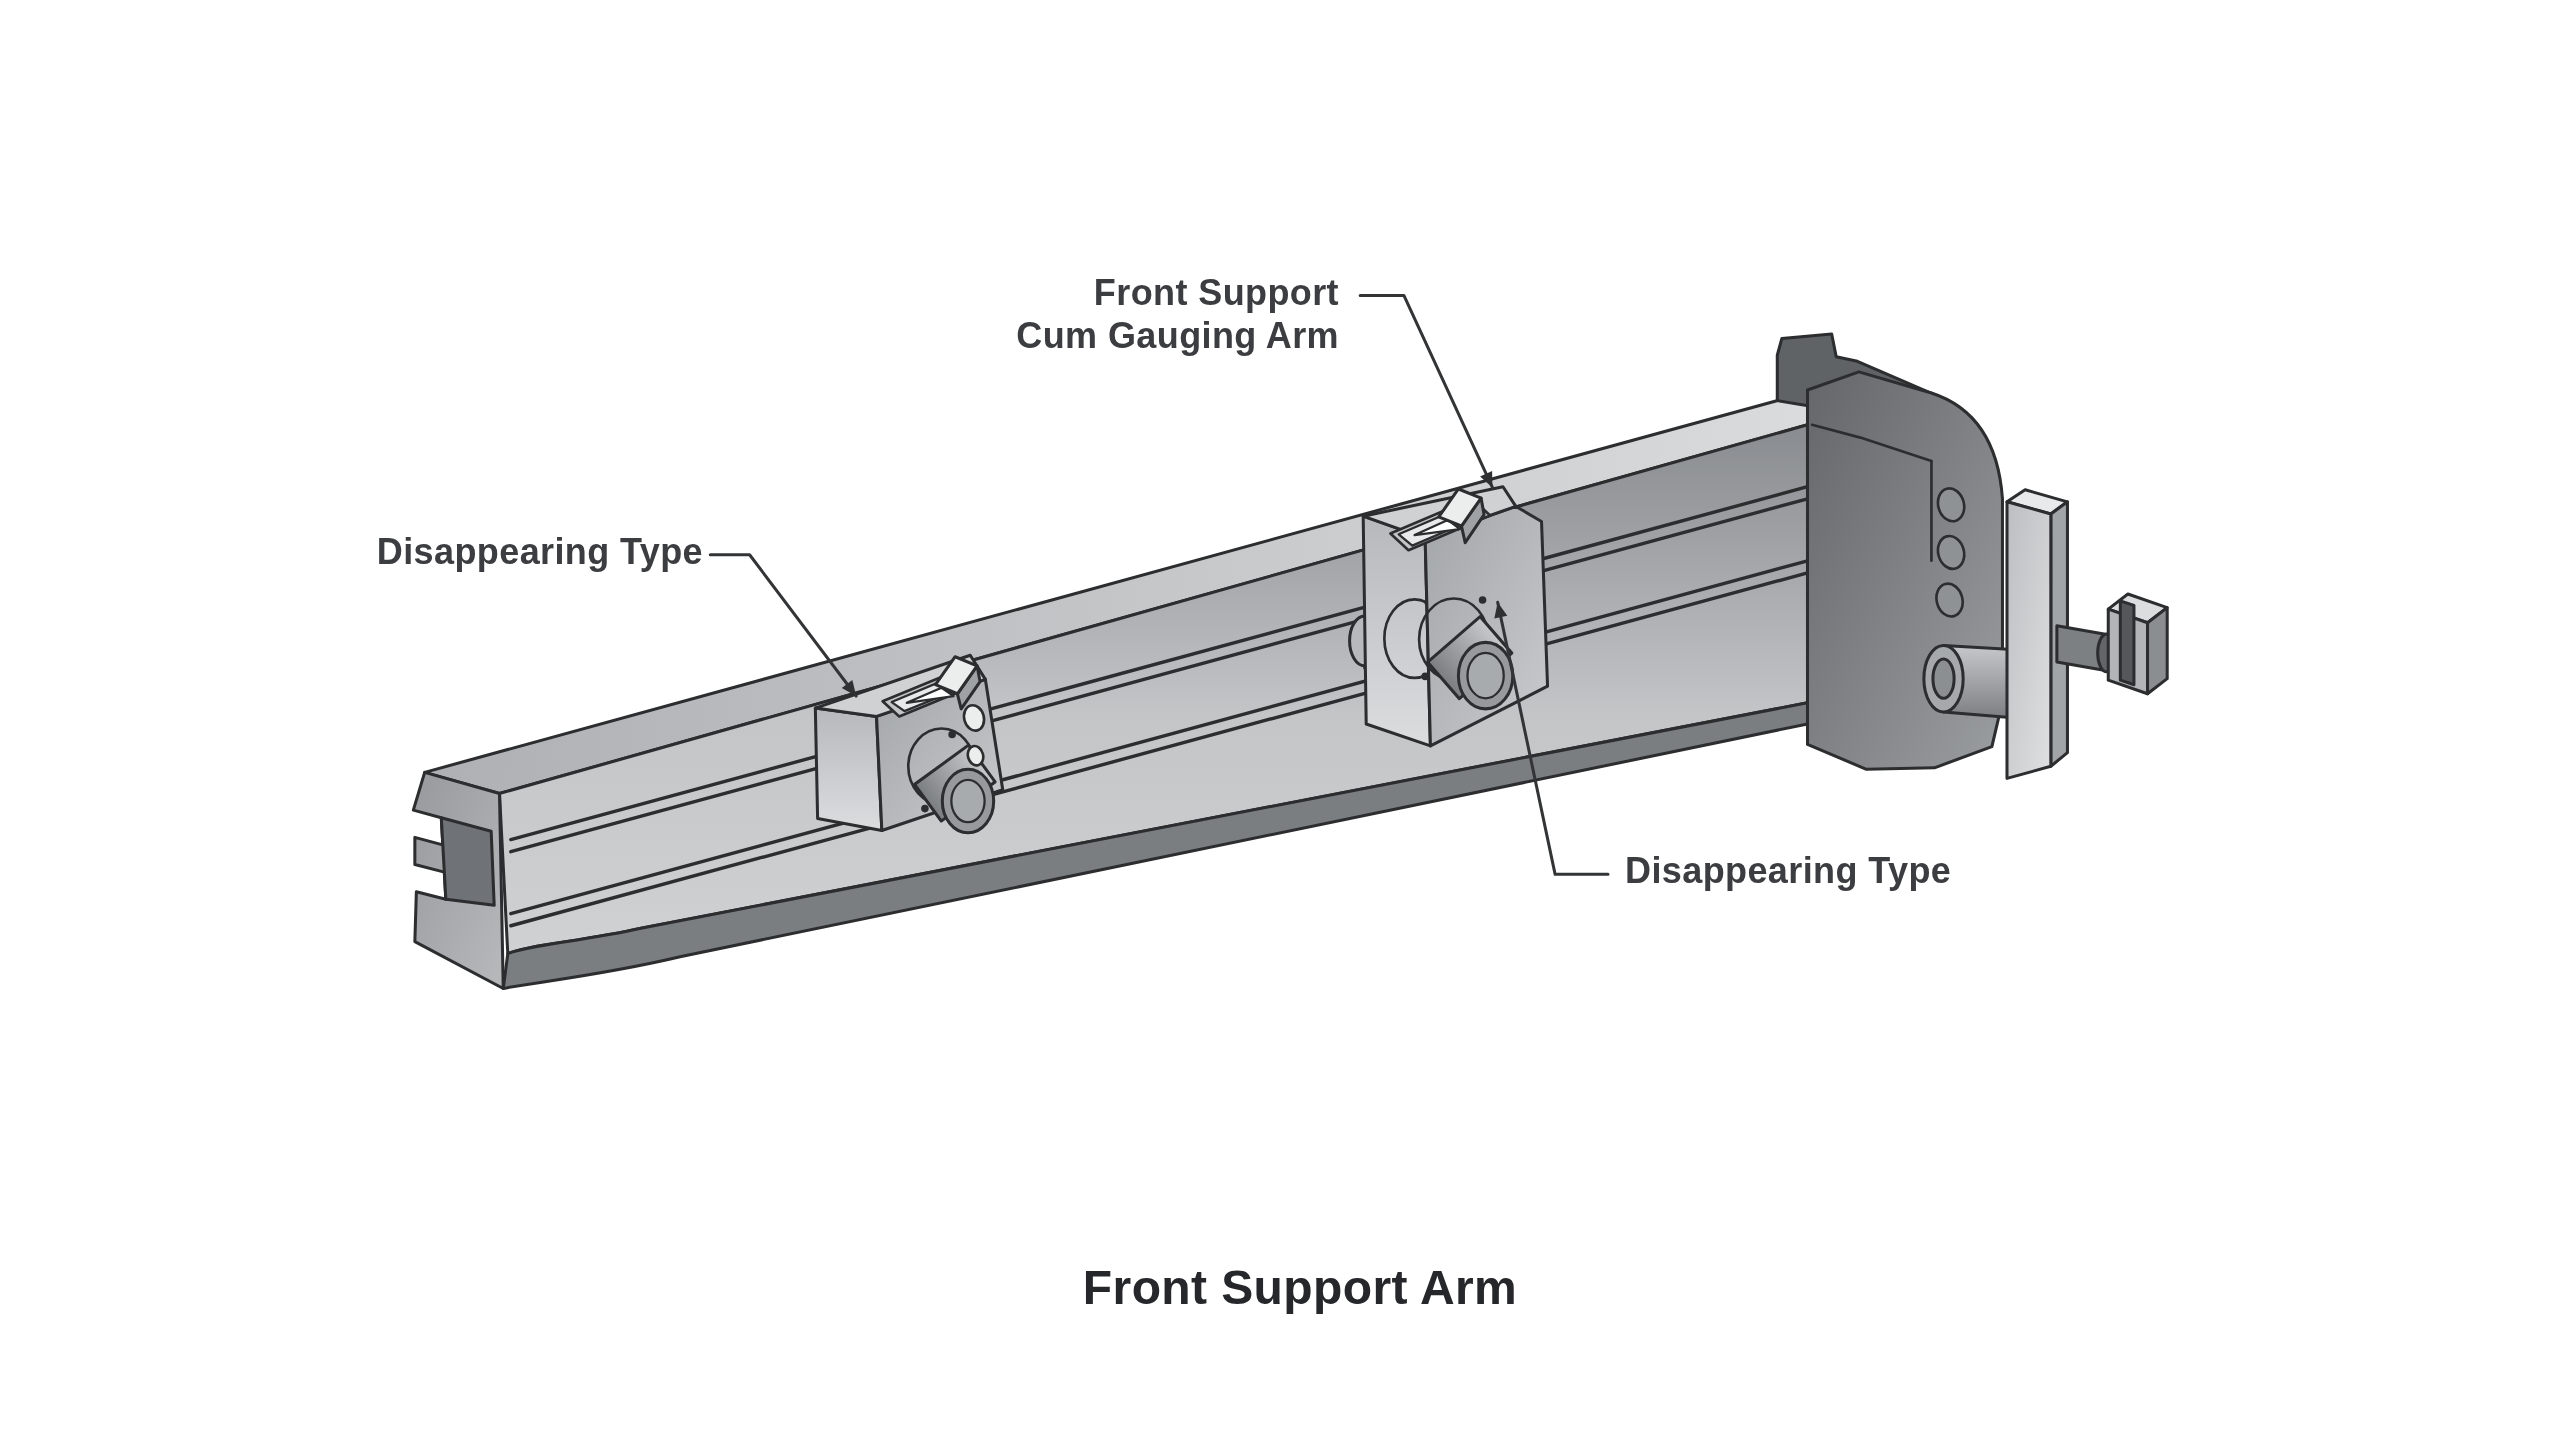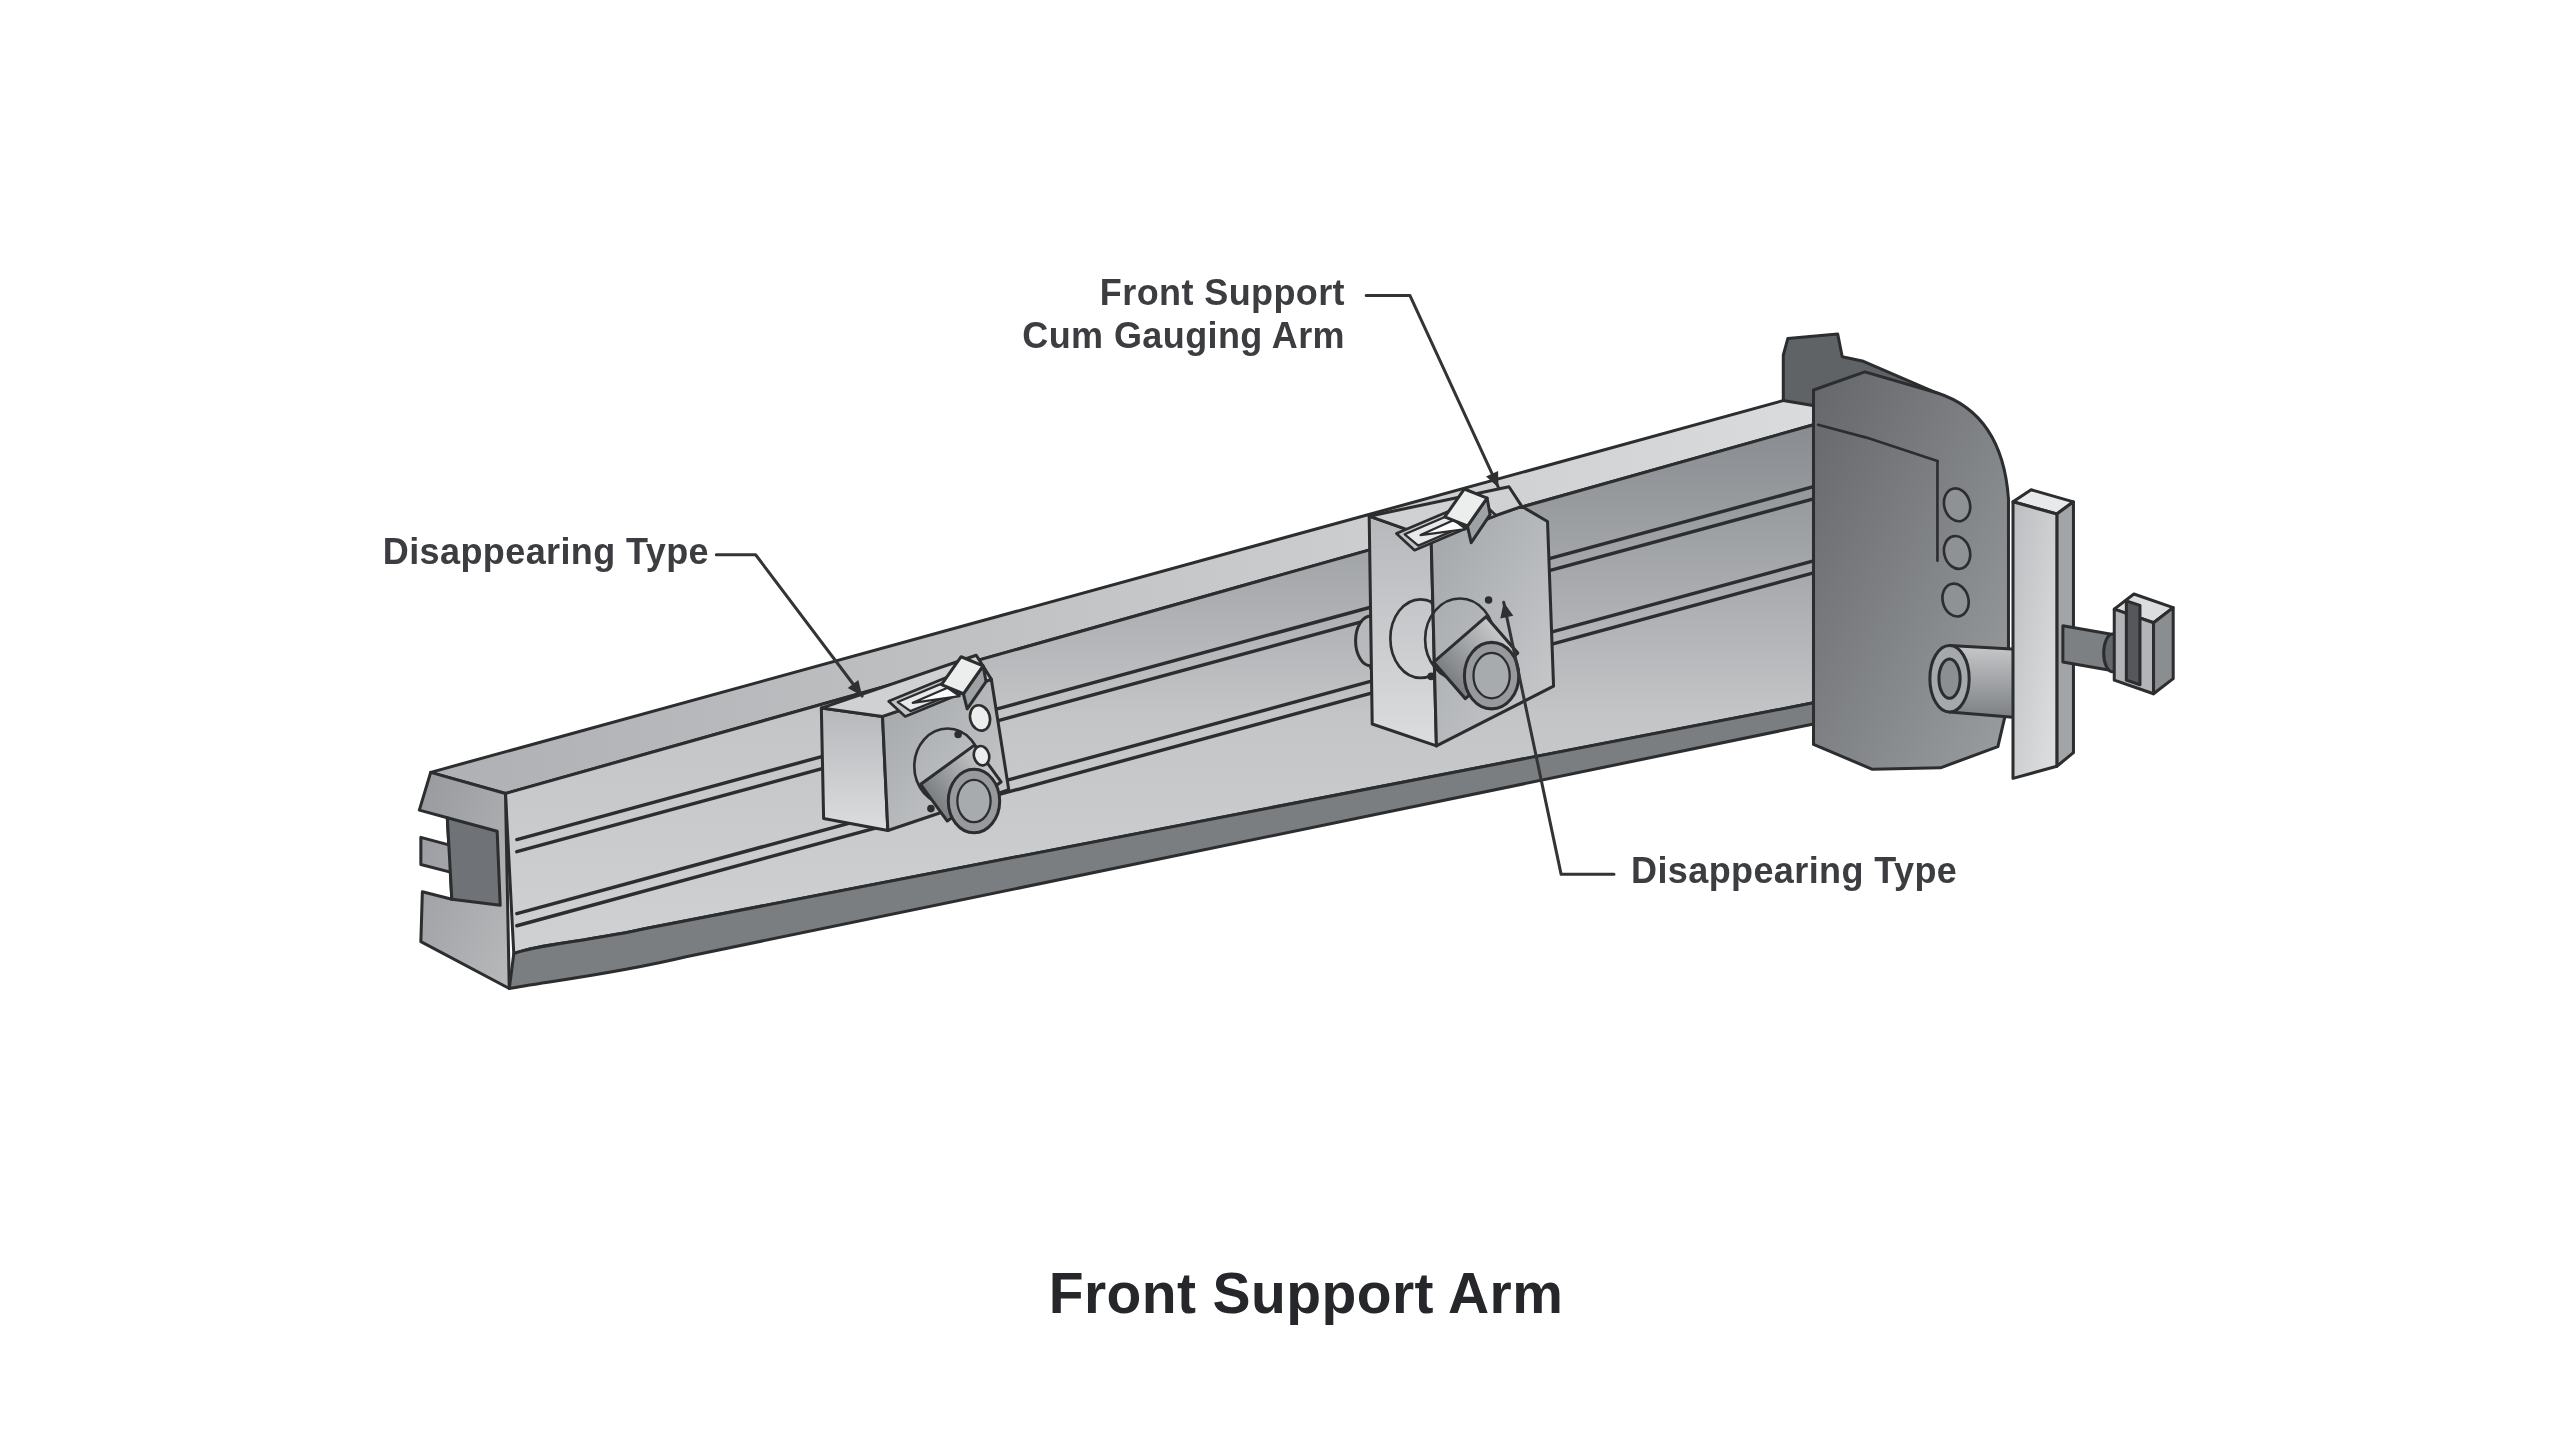--- a/index.html
+++ b/index.html
@@ -1,24 +1,24 @@
 <!DOCTYPE html>
 <html style="font-size:12px"><head>
 <meta charset="utf-8">
 <style>
   html,body{margin:0;padding:0;background:#ffffff;}
   .page{position:relative;width:2541px;height:1451px;background:#ffffff;overflow:hidden;
-        font-family:"Liberation Sans",sans-serif;margin-left:6px;}
+        font-family:"Liberation Sans",sans-serif;}
   .figure-stage{position:absolute;left:0;top:0;width:2576px;height:1451px;}
   svg{position:absolute;left:0;top:0;}
   .callout{position:absolute;color:#3c3d40;font-size:36px;font-weight:600;
            line-height:43px;letter-spacing:0.4px;white-space:nowrap;}
   .callout.align-right{text-align:right;}
   .callout.align-left{text-align:left;}
-  .caption{position:absolute;color:#26272a;font-size:57px;font-weight:700;
+  .caption{position:absolute;color:#26272a;font-size:48px;font-weight:700;
            letter-spacing:0.4px;text-align:center;white-space:nowrap;}
 </style>
 </head>
 <body>
 
 <div class="page">
   <div class="figure-stage">
 
     <svg width="2576" height="1451" viewBox="0 0 3409 1920">
       <defs>

